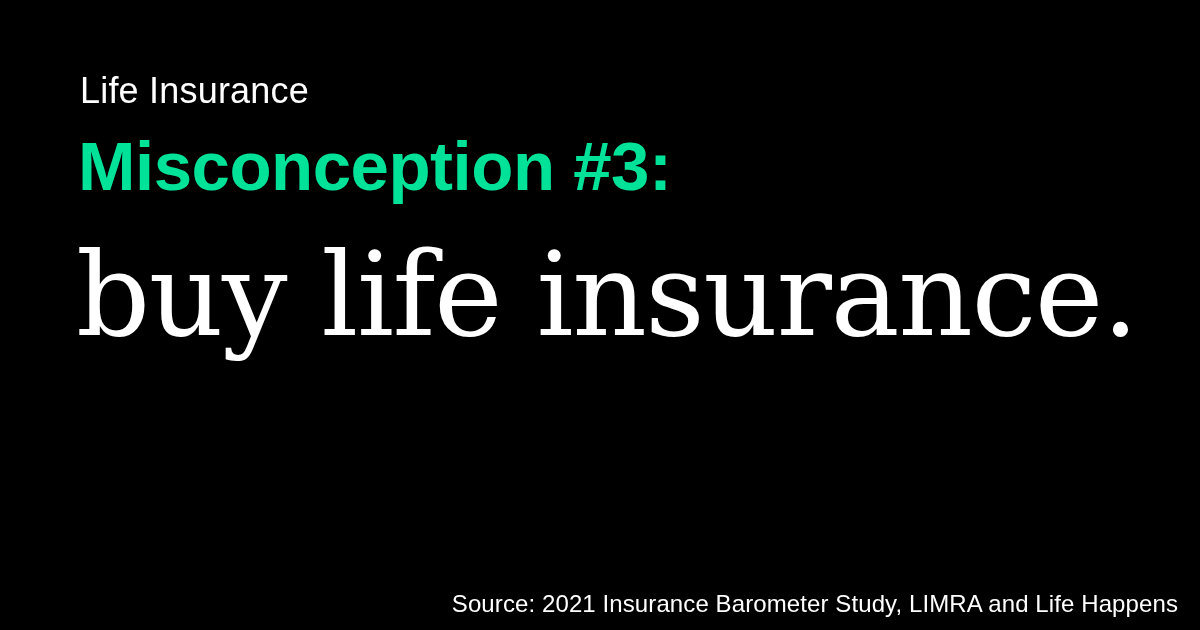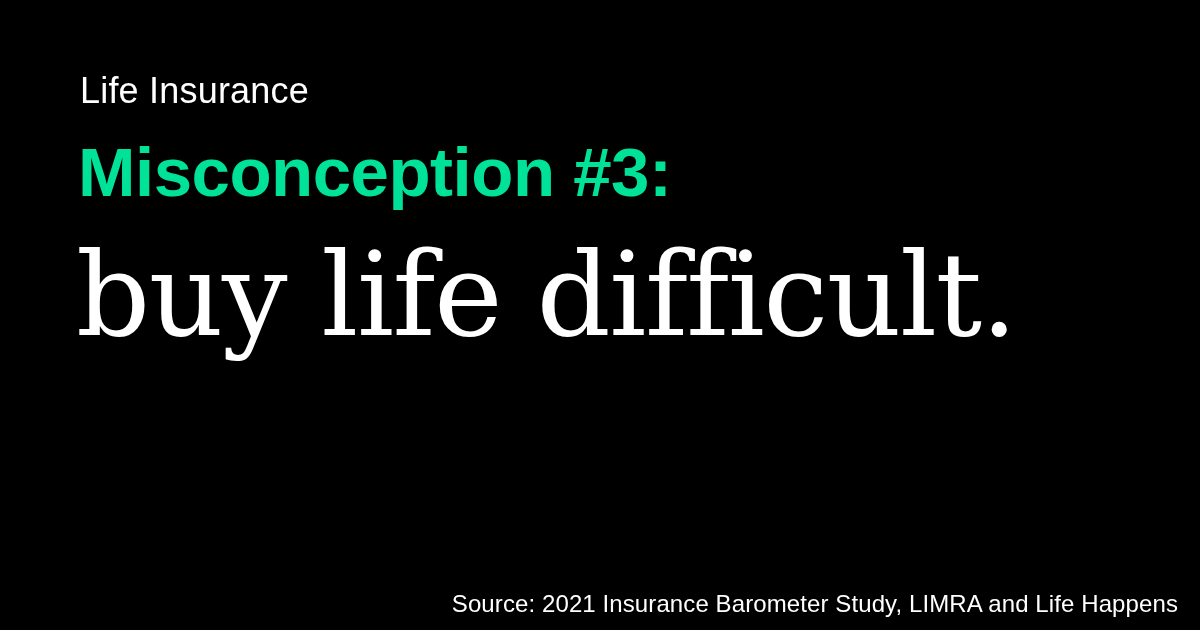--- a/index.html
+++ b/index.html
@@ -29,21 +29,21 @@
     line-height: 42px;
     letter-spacing: 0.2px;
     color: #ffffff;
     white-space: nowrap;
   }
 
   
   .misconception {
     position: absolute;
     left: 78px;
-    top: 136px;
+    top: 130px;
     font-family: "Liberation Sans", "DejaVu Sans", sans-serif;
     font-weight: 700;
     font-size: 69px;
     line-height: 74px;
     letter-spacing: -0.5px;
     color: #00e298;
     white-space: nowrap;
   }
 
   
@@ -82,18 +82,18 @@
 </head>
 <body>
 
 <div class="card">
 
   <div class="eyebrow">Life Insurance</div>
 
   <div class="misconception">Misconception #3:</div>
 
   <div class="statement">
-    <span class="line">buy life difficult.</span>
+    <span class="line">buy life insurance.</span>
   </div>
 
   <div class="source">Source: 2021 Insurance Barometer Study, LIMRA and Life Happens</div>
 
 </div>
 
 </body></html>

